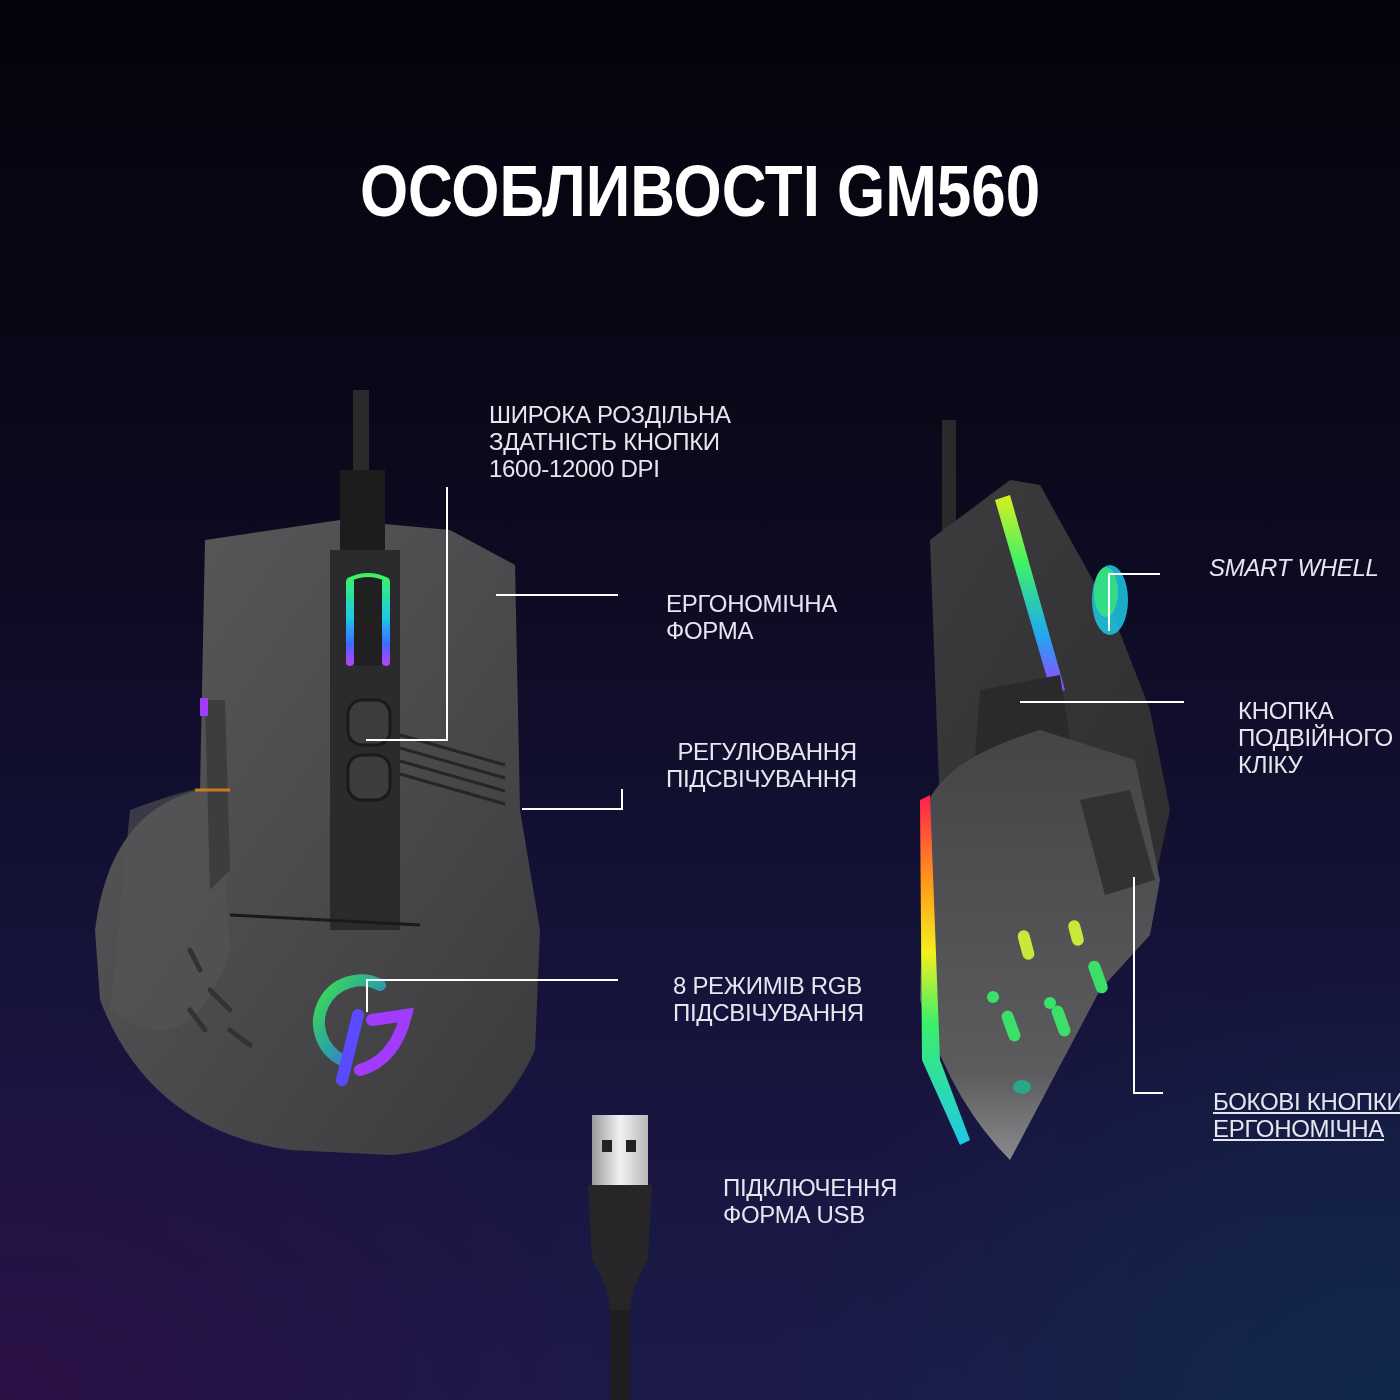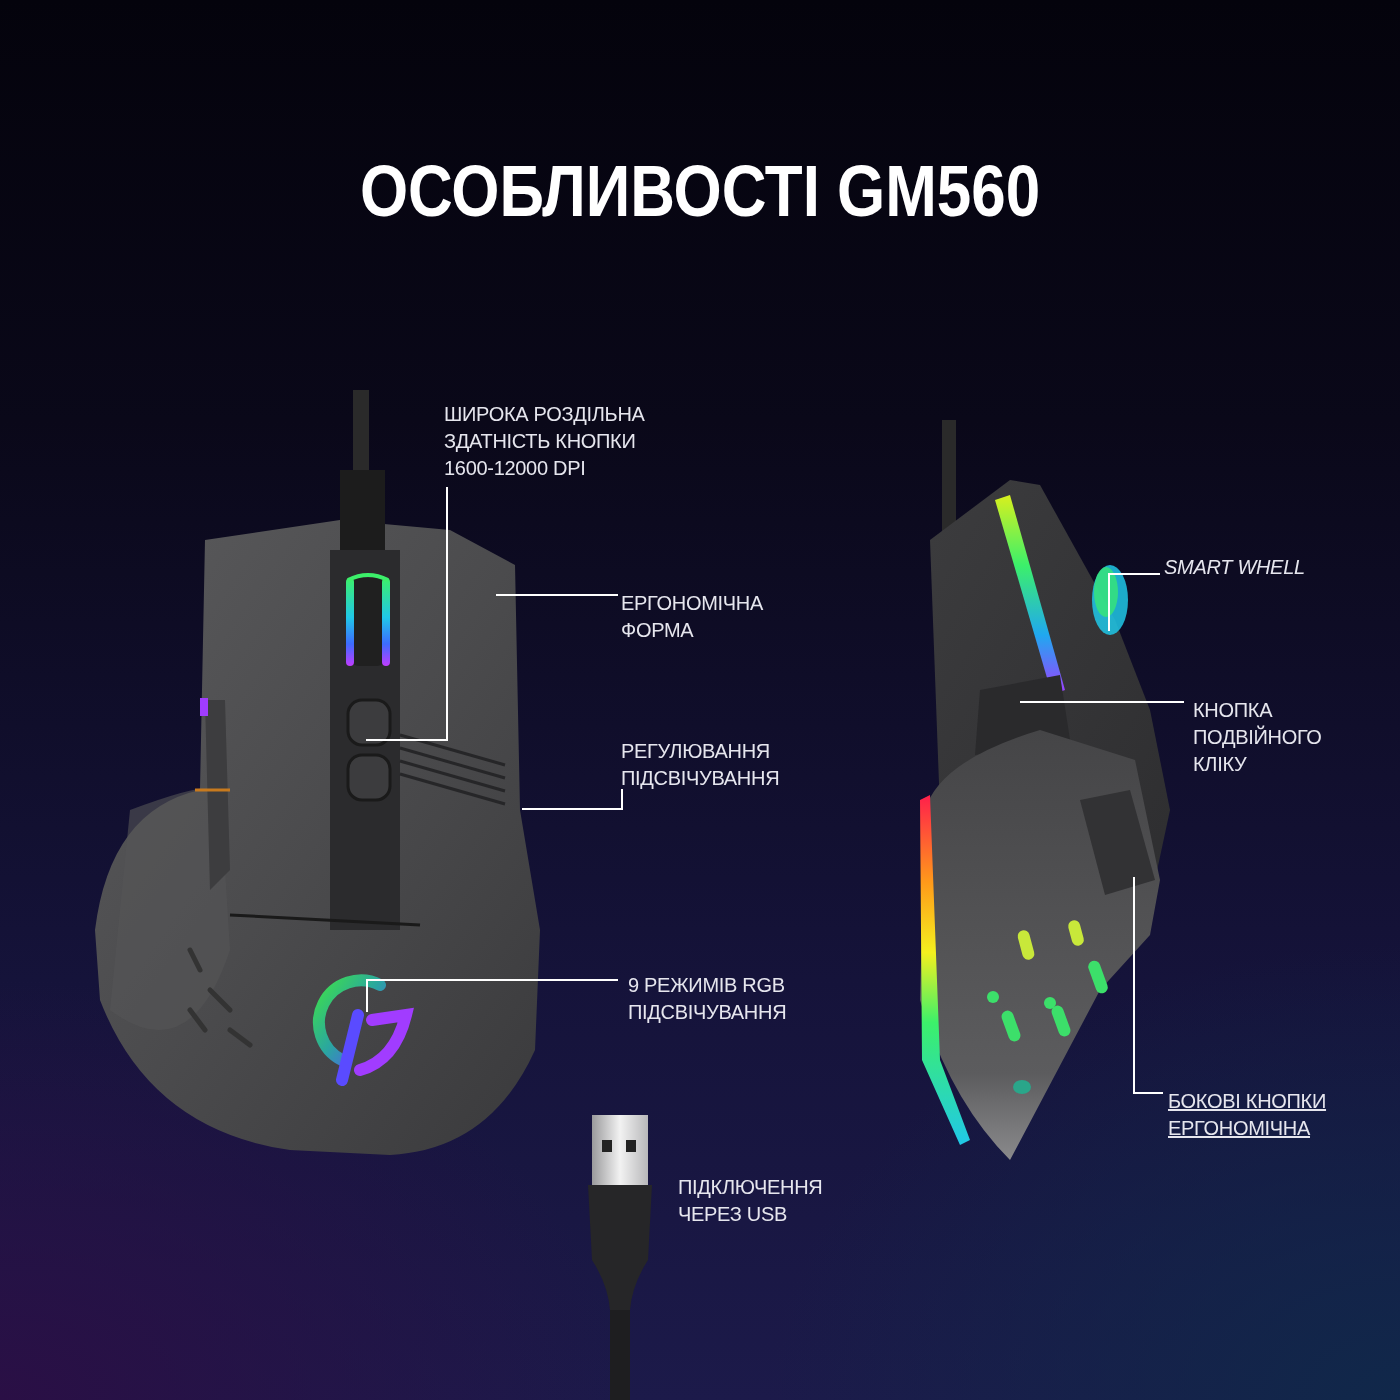--- a/index.html
+++ b/index.html
@@ -13,22 +13,22 @@
     color: #fff;
   }
   .title {
     position: absolute; left: 0; right: 0; top: 150px; text-align: center;
     font-family: "Liberation Sans", sans-serif; font-weight: 700;
     font-size: 72px; letter-spacing: 0px; color: #ffffff;
     transform: scaleX(0.86);
   }
   .label {
     position: absolute; font-family: "Liberation Sans", sans-serif;
-    font-size: 20px; line-height: 27px; color: #e6e6ee; font-weight: 400;
-    letter-spacing: -0.3px; white-space: nowrap;
+    font-size: 24px; line-height: 27px; color: #e6e6ee; font-weight: 400;
+    letter-spacing: -0.3px; white-space: nowrap; margin-left: 45px;
   }
   .label span { display: block; }
   .line { position: absolute; background: #ffffff; }
   .art { position: absolute; }
 </style>
 </head>
 <body>
 
 <div class="title">ОСОБЛИВОСТІ GM560</div>
 
@@ -191,33 +191,33 @@
   <span>ШИРОКА РОЗДІЛЬНА</span>
   <span>ЗДАТНІСТЬ КНОПКИ</span>
   <span>1600-12000 DPI</span>
 </div>
 
 <div class="label" style="left:621px; top:590px;">
   <span>ЕРГОНОМІЧНА</span>
   <span>ФОРМА</span>
 </div>
 
-<div class="label" style="left:621px; top:738px;">
+<div class="label" style="left:621px; top:738px;text-align:right;">
   <span>РЕГУЛЮВАННЯ</span>
   <span>ПІДСВІЧУВАННЯ</span>
 </div>
 
 <div class="label" style="left:628px; top:972px;">
-  <span>9 РЕЖИМІВ RGB</span>
+  <span>8 РЕЖИМІВ RGB</span>
   <span>ПІДСВІЧУВАННЯ</span>
 </div>
 
 <div class="label" style="left:678px; top:1174px;">
   <span>ПІДКЛЮЧЕННЯ</span>
-  <span>ЧЕРЕЗ USB</span>
+  <span>ФОРМА USB</span>
 </div>
 
 <div class="label" style="left:1164px; top:554px;font-style:italic;">
   <span>SMART WHELL</span>
 </div>
 
 <div class="label" style="left:1193px; top:697px;">
   <span>КНОПКА</span>
   <span>ПОДВІЙНОГО</span>
   <span>КЛІКУ</span>

